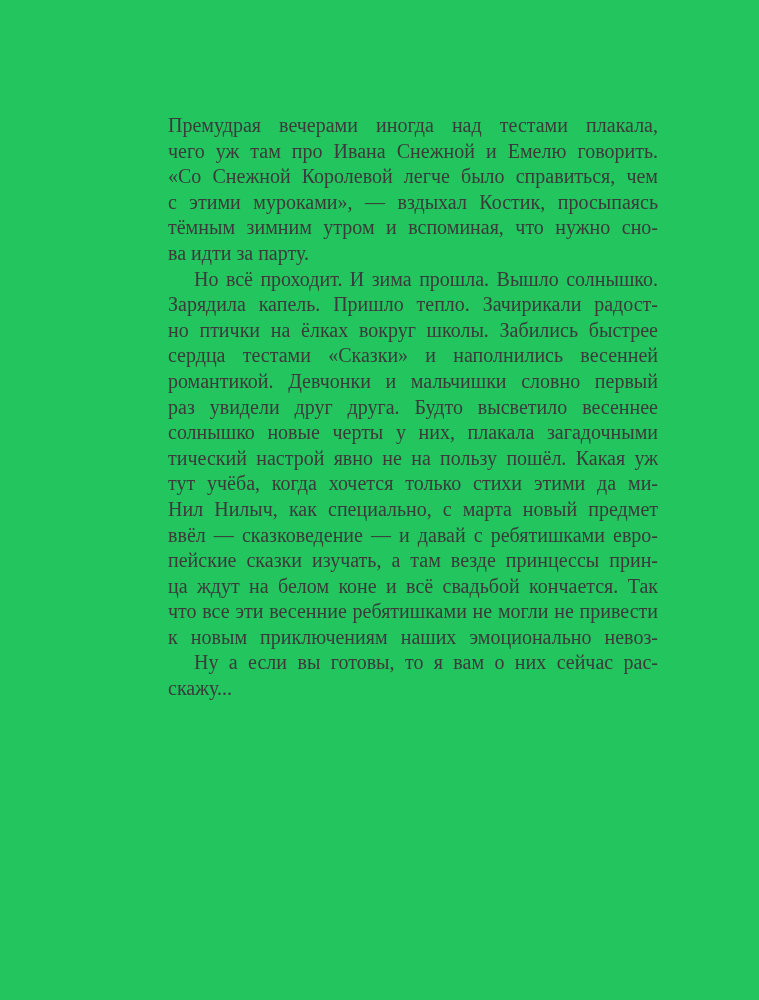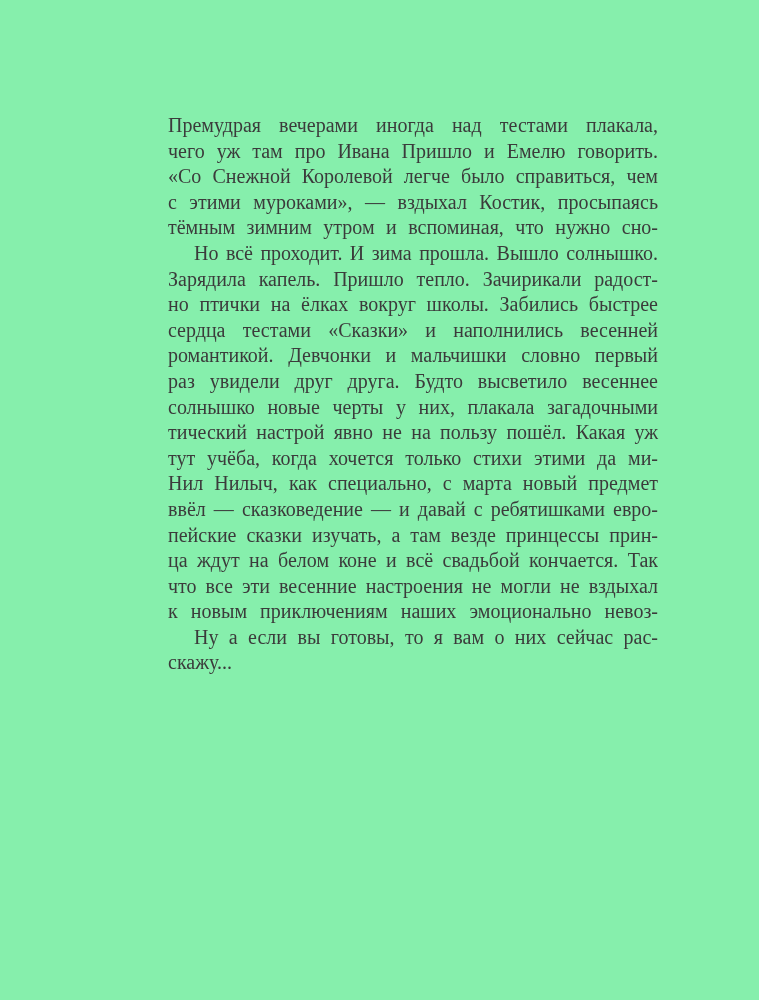--- a/index.html
+++ b/index.html
@@ -10,21 +10,21 @@
     width: 759px;
     height: 1000px;
     background: #ffffff;
     position: relative;
     overflow: hidden;
     font-family: "Liberation Serif", "DejaVu Serif", serif;
   }
   .page {
     position: absolute;
     inset: 0;
-    background: #86efac;
+    background: #22c55e;
   }
   .text-block {
     position: absolute;
     left: 168px;
     top: 113px;
     width: 490px;
     color: #3b3b3b;
     font-size: 20px;
     line-height: 25.6px;
     -webkit-font-smoothing: antialiased;
@@ -49,40 +49,41 @@
     font-family: Liberation Serif, serif;
   }
 </style>
 </head>
 <body>
 
 <div class="page">
   <section class="text-block" id="text-block" style="color: rgb(59, 59, 59);">
       <p class="paragraph">
         <span class="line">Премудрая вечерами иногда над тестами плакала,</span>
-        <span class="line">чего уж там про Ивана Пришло и Емелю говорить.</span>
+        <span class="line">чего уж там про Ивана Снежной и Емелю говорить.</span>
         <span class="line">«Со Снежной Королевой легче было справиться, чем</span>
         <span class="line">с этими муроками», — вздыхал Костик, просыпаясь</span>
         <span class="line">тёмным зимним утром и вспоминая, что нужно сно-</span>
+        <span class="line para-last">ва идти за парту.</span>
       </p>
       <p class="paragraph">
         <span class="line indent">Но всё проходит. И зима прошла. Вышло солнышко.</span>
         <span class="line">Зарядила капель. Пришло тепло. Зачирикали радост-</span>
         <span class="line">но птички на ёлках вокруг школы. Забились быстрее</span>
         <span class="line">сердца тестами «Сказки» и наполнились весенней</span>
         <span class="line">романтикой. Девчонки и мальчишки словно первый</span>
         <span class="line">раз увидели друг друга. Будто высветило весеннее</span>
         <span class="line">солнышко новые черты у них, плакала загадочными</span>
         <span class="line">тический настрой явно не на пользу пошёл. Какая уж</span>
         <span class="line">тут учёба, когда хочется только стихи этими да ми-</span>
         <span class="line">Нил Нилыч, как специально, с марта новый предмет</span>
         <span class="line">ввёл — сказковедение — и давай с ребятишками евро-</span>
         <span class="line">пейские сказки изучать, а там везде принцессы прин-</span>
         <span class="line">ца ждут на белом коне и всё свадьбой кончается. Так</span>
-        <span class="line">что все эти весенние настроения не могли не вздыхал</span>
+        <span class="line">что все эти весенние ребятишками не могли не привести</span>
         <span class="line">к новым приключениям наших эмоционально невоз-</span>
       </p>
       <p class="paragraph">
         <span class="line indent">Ну а если вы готовы, то я вам о них сейчас рас-</span>
         <span class="line para-last">скажу...</span>
       </p>
     </section>
 </div>
 
 </body></html>

